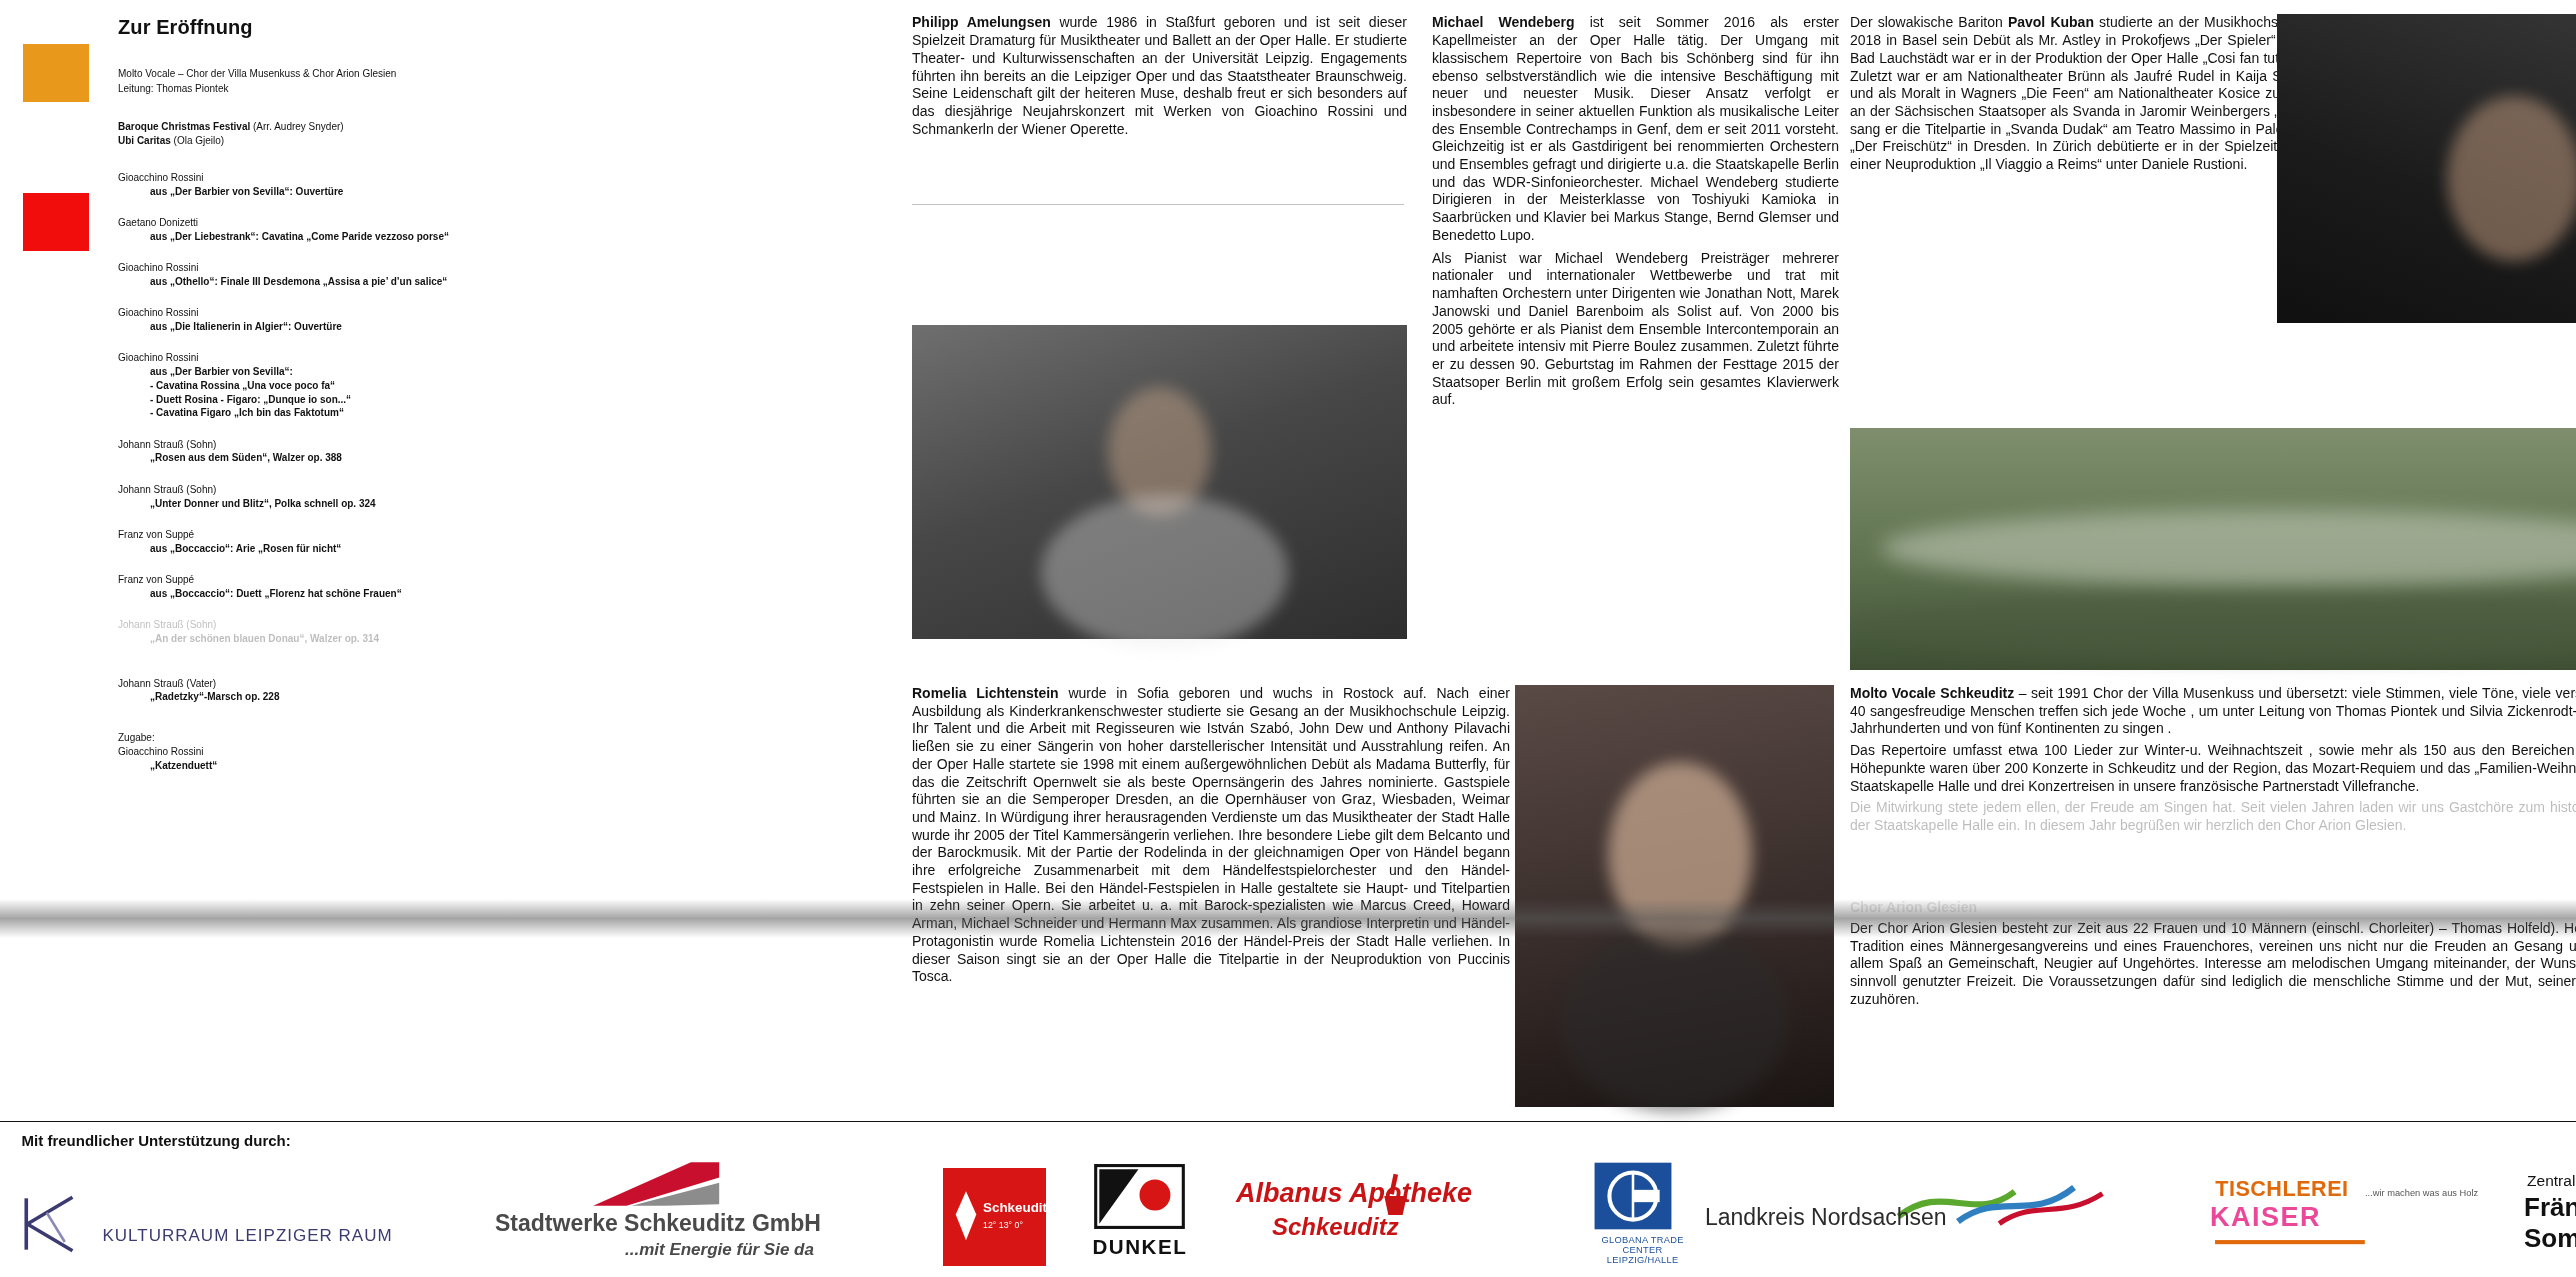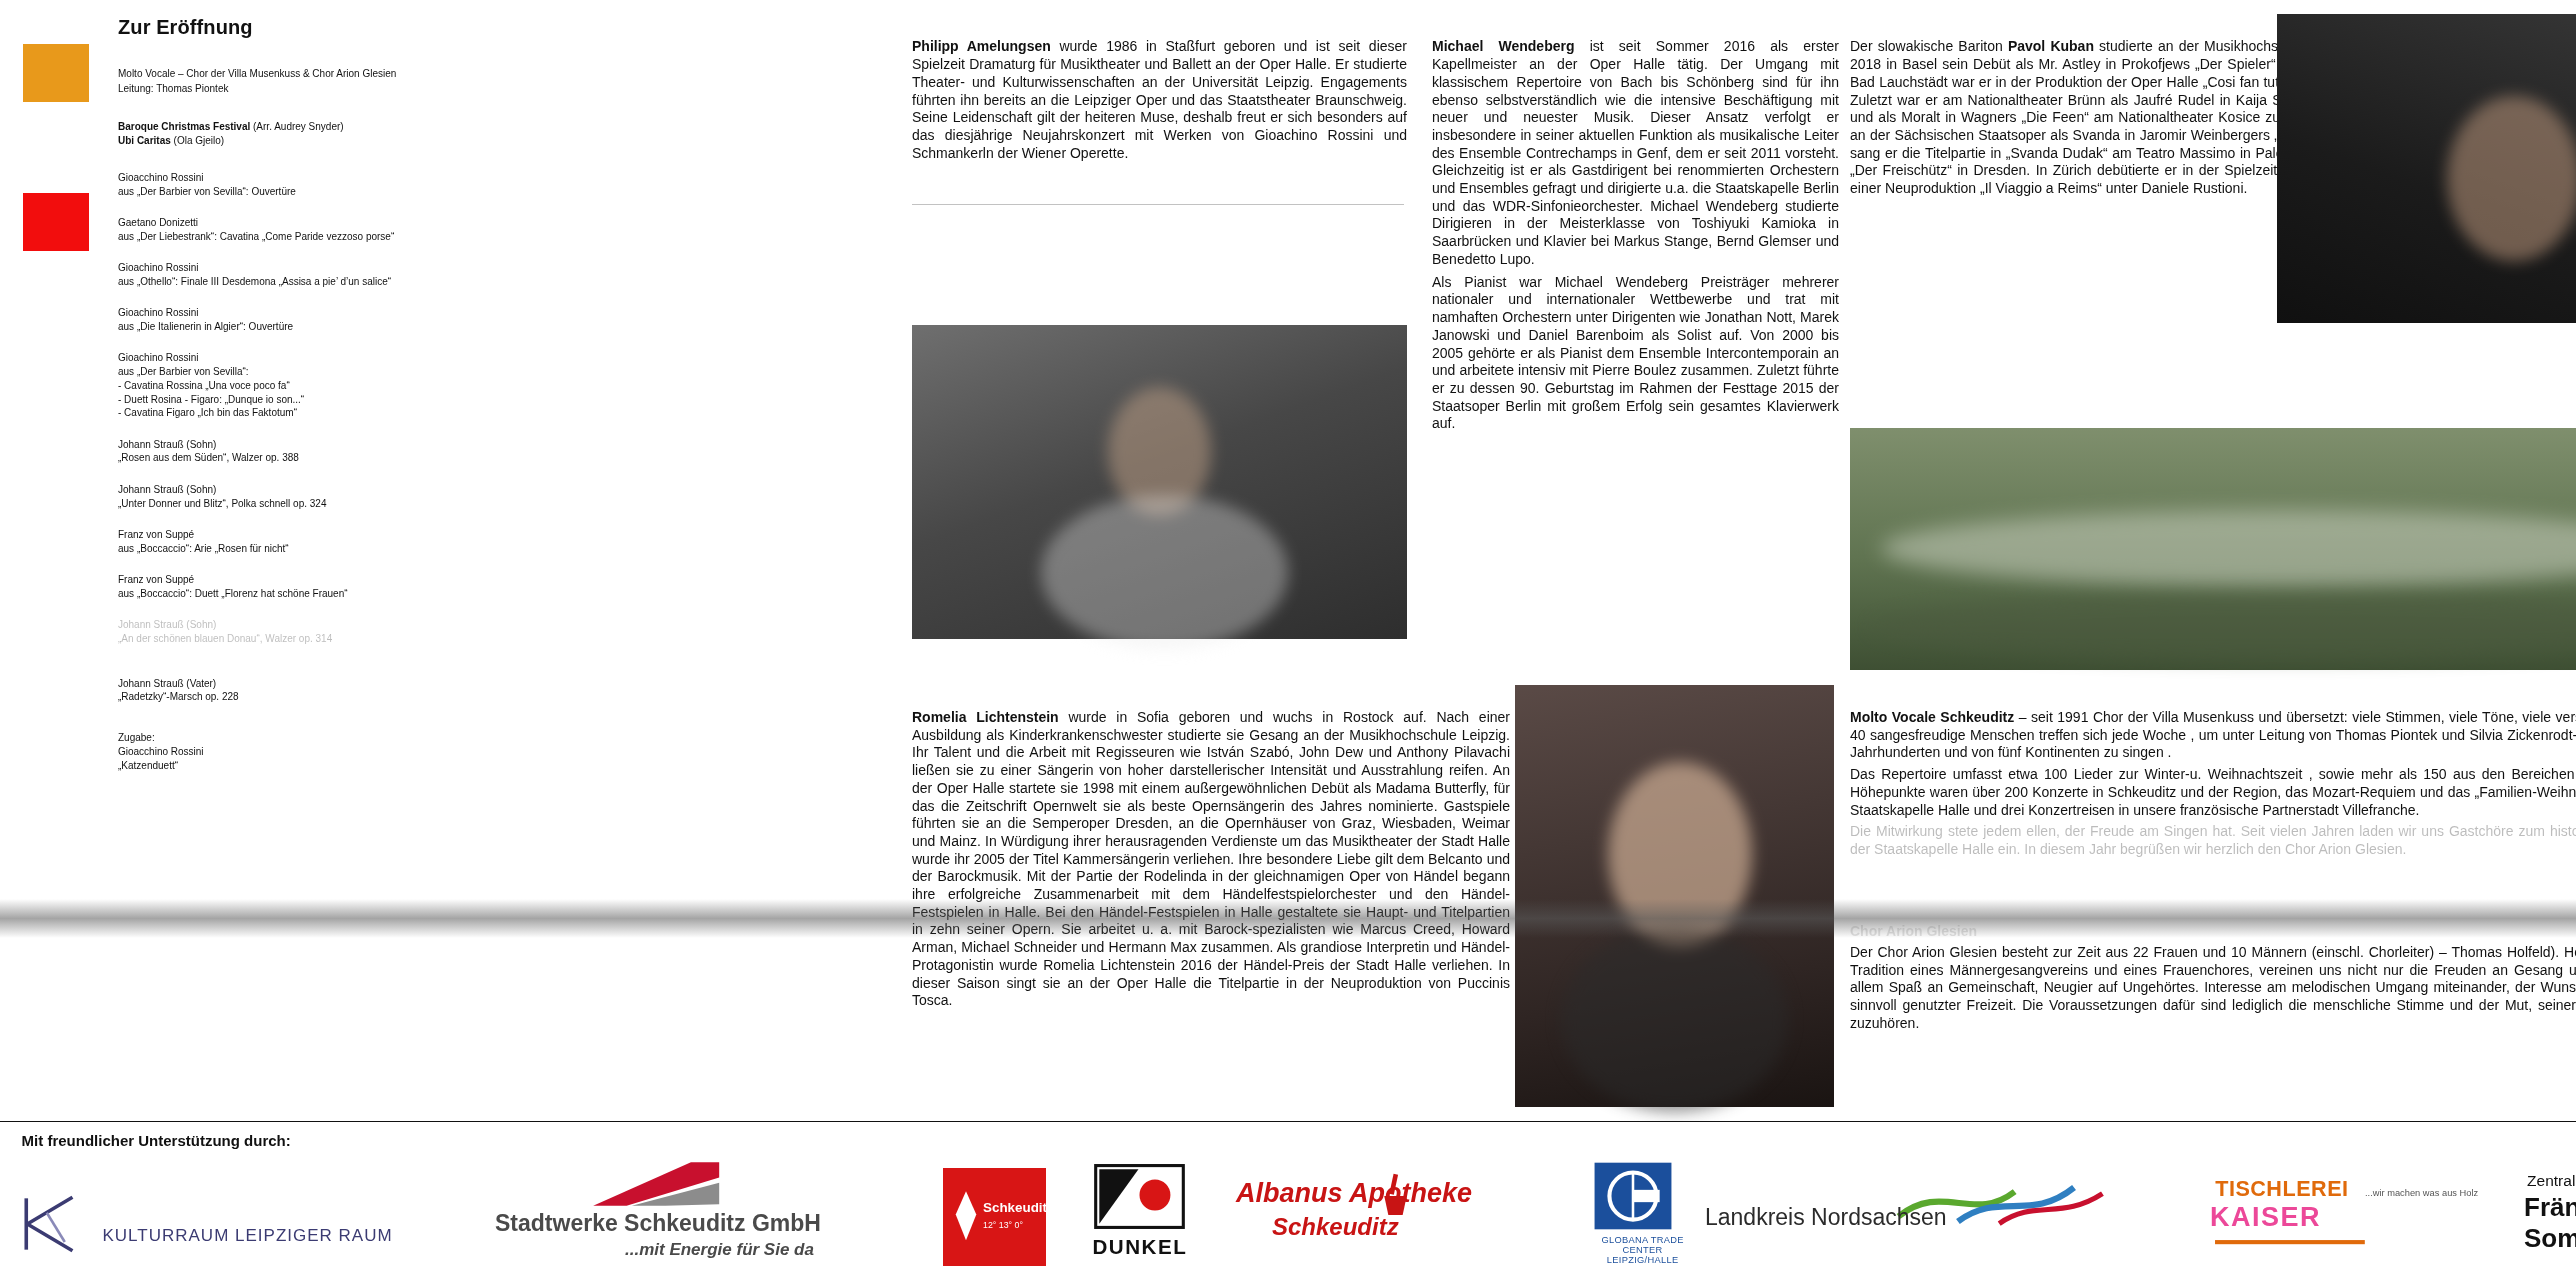--- a/index.html
+++ b/index.html
@@ -22,27 +22,27 @@
 
   
   .prog{position:absolute;left:118px;top:15.5px;width:711px;}
   .prog h1{font-size:20px;font-weight:bold;margin:0 0 28px 0;letter-spacing:0.1px;}
   .swatch{position:absolute;width:66px;height:58px;}
   .sw-orange{left:23px;top:44px;background:#e8991b;}
   .sw-red{left:23px;top:193px;background:#f20d0d;}
 
   .blk{margin-bottom:17.5px;line-height:1.38;}
   .blk .l{font-size:10px;display:block;}
-  .blk .b{font-weight:normal;}
+  .blk .b{font-weight:bold;margin-left:32px;}
 
   .faded{opacity:.28;}
   .faded2{opacity:.12;}
 
   
-  .tx{font-size:14px;line-height:1.265;text-align:justify;margin-top:24px;}
+  .tx{font-size:14px;line-height:1.265;text-align:justify;}
   .tx b{font-weight:bold;}
 
   .col2 .pa{position:absolute;left:0;top:14.4px;width:495px;}
 
   .portrait{position:absolute;background:#7c7c7c;background-size:cover;}
 
   .col3 .pb{position:absolute;left:0;top:14.4px;width:407px;}
 
   .col4 .pc{position:absolute;left:0;top:14.4px;width:598px;}
 

